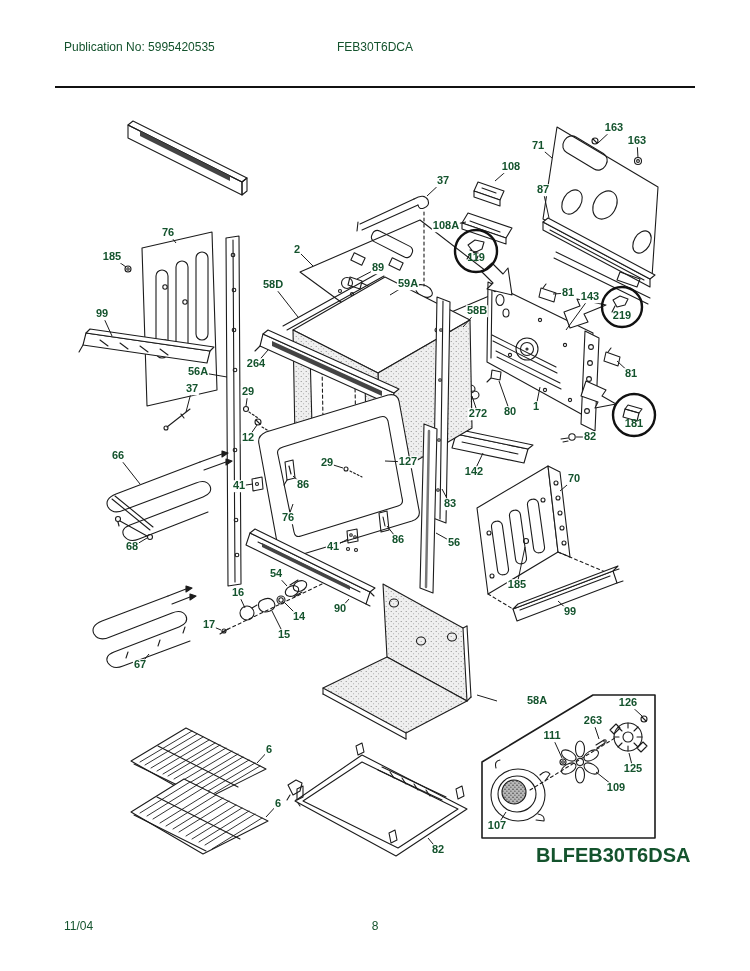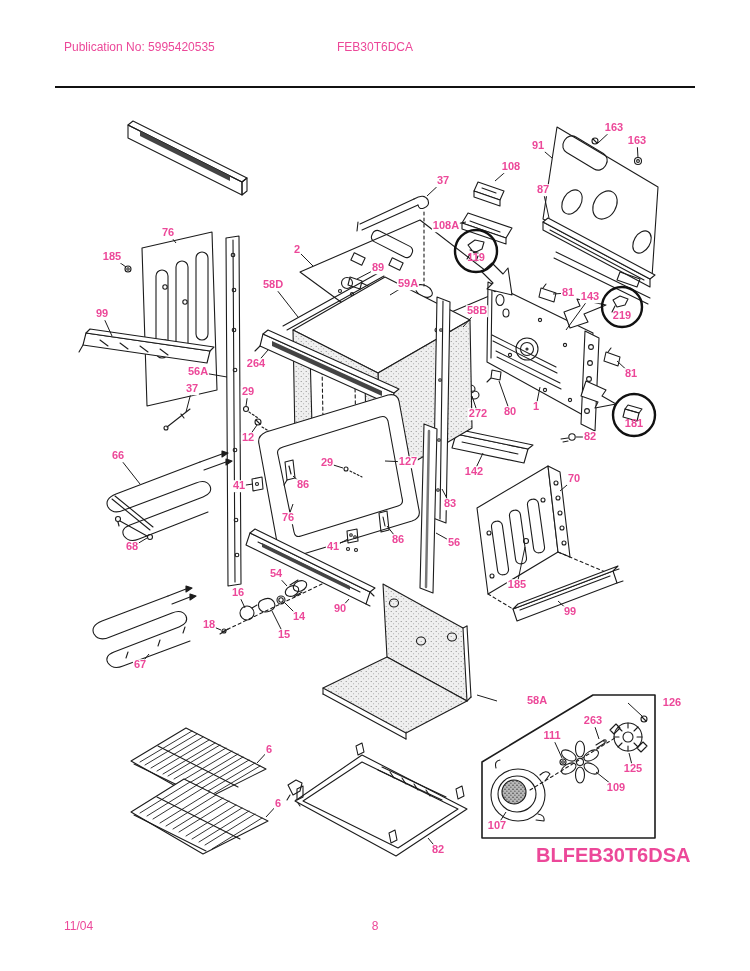--- a/index.html
+++ b/index.html
@@ -1,17 +1,17 @@
 <!DOCTYPE html>
 <html><head>
 <meta charset="utf-8">
 <style>
   html,body{margin:0;padding:0;background:#fff;}
   .page{position:relative;width:750px;height:971px;background:#fff;overflow:hidden;
-        font-family:"Liberation Sans",sans-serif;color:#ec4899;}
+        font-family:"Liberation Sans",sans-serif;color:#14532d;}
   .layer{position:absolute;left:0;top:0;}
   .hdr-pub{position:absolute;left:64px;top:40px;font-size:12px;}
   .hdr-model{position:absolute;left:0;right:0;top:40px;text-align:center;font-size:12px;}
   .hdr-title{position:absolute;left:0;right:0;top:67px;text-align:center;font-size:13px;letter-spacing:.5px;}
   .hdr-rule{position:absolute;left:55px;top:86px;width:640px;height:2px;background:#111;}
   .inset{position:absolute;left:92px;top:103px;width:163px;height:110px;border:2px dotted #444;box-sizing:border-box;}
   .inset-label{position:absolute;left:7px;top:6px;font-size:11px;font-weight:bold;}
   .inset-note{position:absolute;left:4px;bottom:4px;font-size:11px;font-weight:bold;white-space:nowrap;}
   .variant-label{position:absolute;left:536px;top:844px;width:145px;text-align:center;font-weight:bold;font-size:20px;}
   .ftr-date{position:absolute;left:64px;top:919px;font-size:12px;}
@@ -464,21 +464,21 @@
       <line x1="633" y1="769" x2="629" y2="753"></line>
       <line x1="616" y1="788" x2="596" y2="772"></line>
       <line x1="278" y1="804" x2="266" y2="817"></line>
       <line x1="497" y1="826" x2="506" y2="812"></line>
       <line x1="438" y1="850" x2="428" y2="838"></line>
     </svg>
 
   <div class="layer" style="width:750px;height:971px;">
       <span class="part-label" style="left: 614px; top: 128px;">163</span>
       <span class="part-label" style="left: 637px; top: 141px;">163</span>
-      <span class="part-label" style="left: 538px; top: 146px;">91</span>
+      <span class="part-label" style="left: 538px; top: 146px;">71</span>
       <span class="part-label" style="left: 511px; top: 167px;">108</span>
       <span class="part-label" style="left: 443px; top: 181px;">37</span>
       <span class="part-label" style="left: 543px; top: 190px;">87</span>
       <span class="part-label" style="left: 446px; top: 226px;">108A</span>
       <span class="part-label" style="left: 168px; top: 233px;">76</span>
       <span class="part-label" style="left: 112px; top: 257px;">185</span>
       <span class="part-label" style="left: 297px; top: 250px;">2</span>
       <span class="part-label" style="left: 378px; top: 268px;">89</span>
       <span class="part-label" style="left: 408px; top: 284px;">59A</span>
       <span class="part-label" style="left: 273px; top: 285px;">58D</span>
@@ -511,25 +511,25 @@
       <span class="part-label" style="left: 333px; top: 547px;">41</span>
       <span class="part-label" style="left: 398px; top: 540px;">86</span>
       <span class="part-label" style="left: 454px; top: 543px;">56</span>
       <span class="part-label" style="left: 132px; top: 547px;">68</span>
       <span class="part-label" style="left: 276px; top: 574px;">54</span>
       <span class="part-label" style="left: 517px; top: 585px;">185</span>
       <span class="part-label" style="left: 238px; top: 593px;">16</span>
       <span class="part-label" style="left: 340px; top: 609px;">90</span>
       <span class="part-label" style="left: 299px; top: 617px;">14</span>
       <span class="part-label" style="left: 570px; top: 612px;">99</span>
-      <span class="part-label" style="left: 209px; top: 625px;">18</span>
+      <span class="part-label" style="left: 209px; top: 625px;">17</span>
       <span class="part-label" style="left: 284px; top: 635px;">15</span>
       <span class="part-label" style="left: 140px; top: 665px;">67</span>
       <span class="part-label" style="left: 497px; top: 701px; margin-left: 40px;">58A</span>
-      <span class="part-label" style="left: 628px; top: 703px; margin-left: 44px;">126</span>
+      <span class="part-label" style="left: 628px; top: 703px;">126</span>
       <span class="part-label" style="left: 593px; top: 721px;">263</span>
       <span class="part-label" style="left: 552px; top: 736px;">111</span>
       <span class="part-label" style="left: 269px; top: 750px;">6</span>
       <span class="part-label" style="left: 633px; top: 769px;">125</span>
       <span class="part-label" style="left: 616px; top: 788px;">109</span>
       <span class="part-label" style="left: 278px; top: 804px;">6</span>
       <span class="part-label" style="left: 497px; top: 826px;">107</span>
       <span class="part-label" style="left: 438px; top: 850px;">82</span>
     </div>
 

